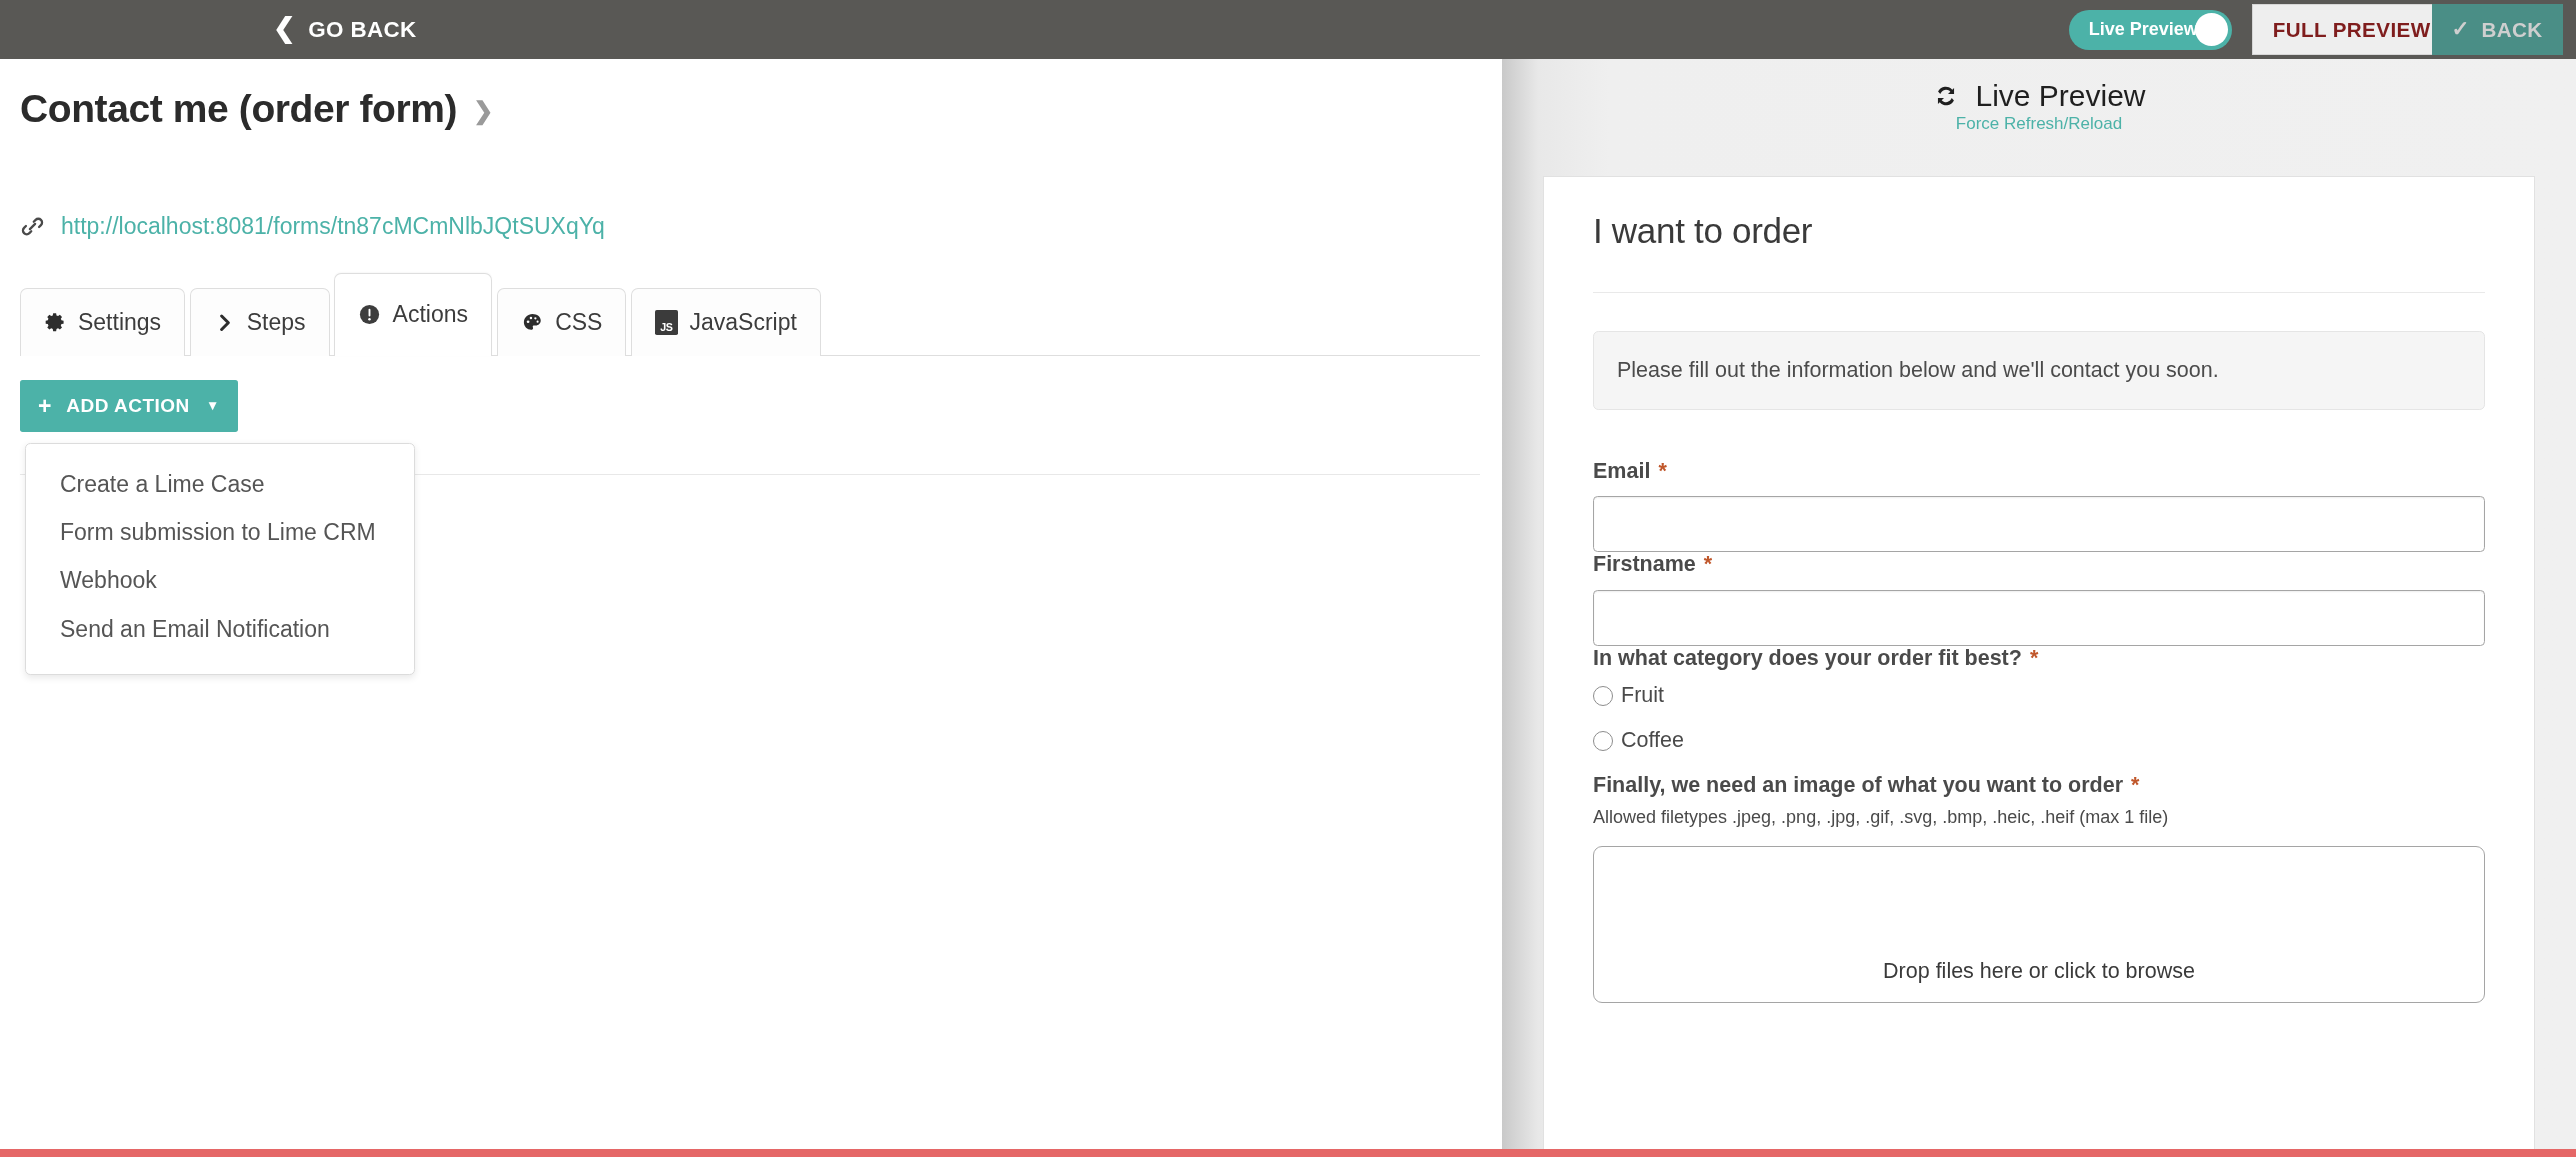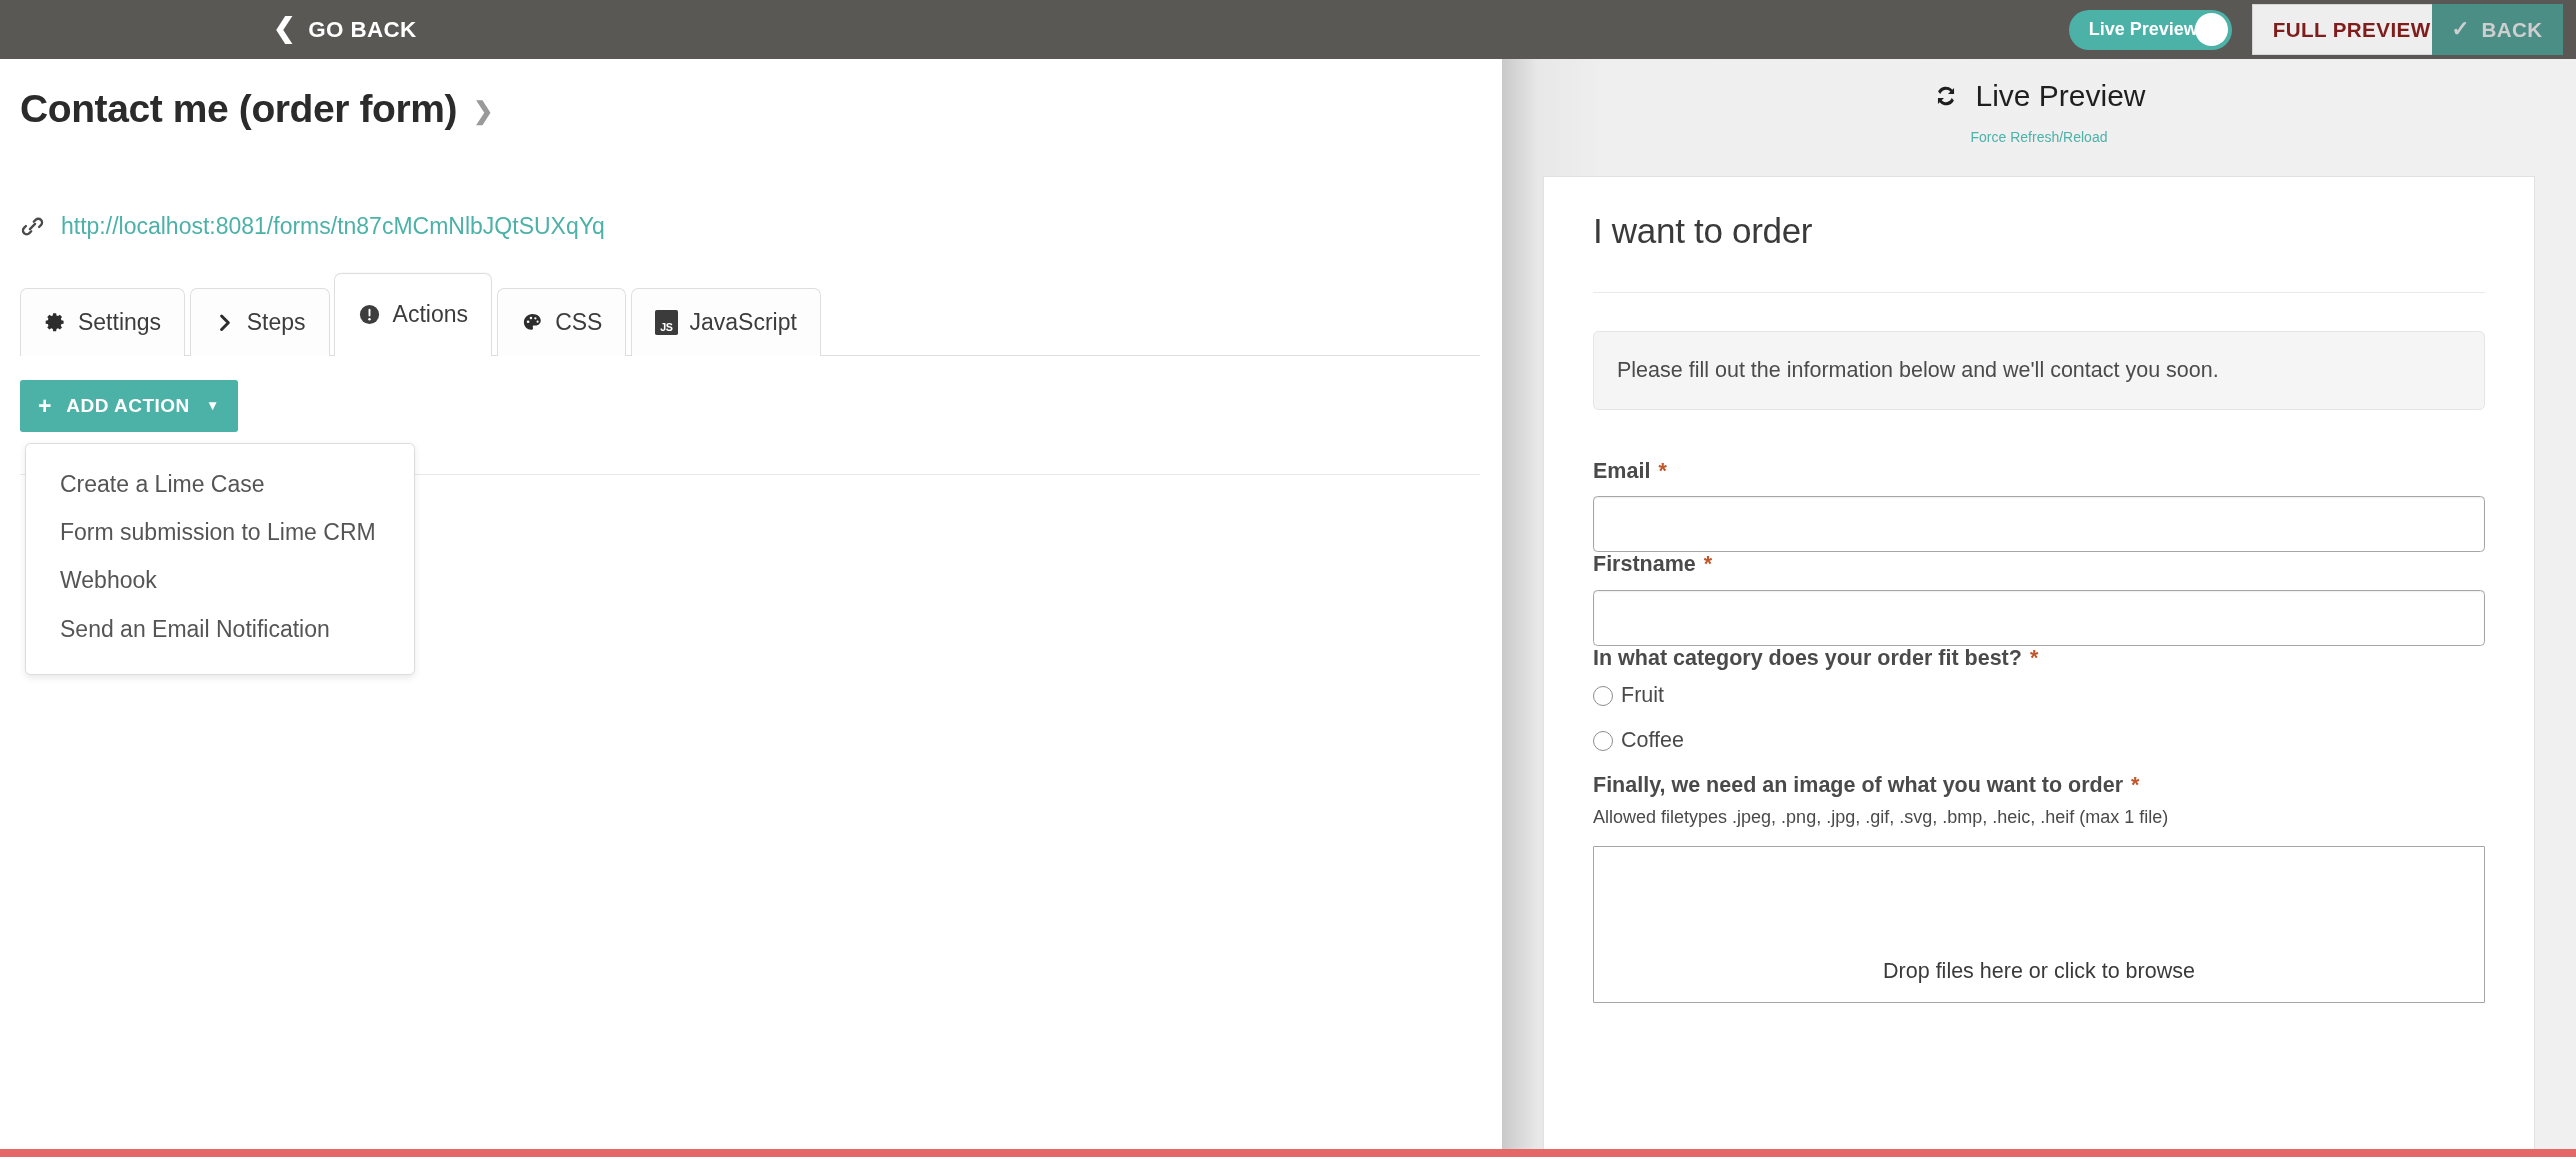--- a/index.html
+++ b/index.html
@@ -156,21 +156,21 @@
   .preview-header {
     position: absolute; left: 0; top: 20px; width: 1074px;
     display: flex; flex-direction: column; align-items: center;
   }
   .preview-title-row {
     display: flex; align-items: center; gap: 15px;
     color: #1f1f1f; font-size: 30px;
   }
   .refresh-icon { width: 28px; height: 28px; display: block; }
   .force-refresh {
-    margin-top: 16px; color: #4cb2a8; font-size: 14px;
+    margin-top: 1px; color: #4cb2a8; font-size: 17px;
     text-decoration: none; cursor: pointer;
   }
 
   .preview-card {
     position: absolute; left: 41px; top: 117px;
     width: 992px; height: 1003px;
     background: #ffffff; border: 0.9px solid #e1e1e1;
     border-bottom: none;
     overflow: hidden;
   }
@@ -204,21 +204,21 @@
   .radio-circle {
     width: 20px; height: 20px; border: 1.3px solid #8d8d8d;
     border-radius: 50%; background: #ffffff; flex: none;
   }
   .radio-label { font-size: 21.5px; color: #4a4a4a; }
   .help-text {
     font-size: 18px; color: #4a4a4a; margin-top: -3.6px; margin-bottom: 18px;
   }
   .dropzone {
     width: 100%; height: 157px; border: 1.8px solid #a5a5a5;
-    border-radius: 1px; background: #ffffff;
+    border-radius: 9px; background: #ffffff;
     display: flex; align-items: flex-end; justify-content: center;
     padding-bottom: 18px;
   }
   .dropzone-text { font-size: 21.5px; color: #3a3a3a; }
 
   .right-scrollbar {
     position: absolute; right: 0; top: 59px;
     width: 15px; height: 1098px; background: #f0f0f0;
   }
 

